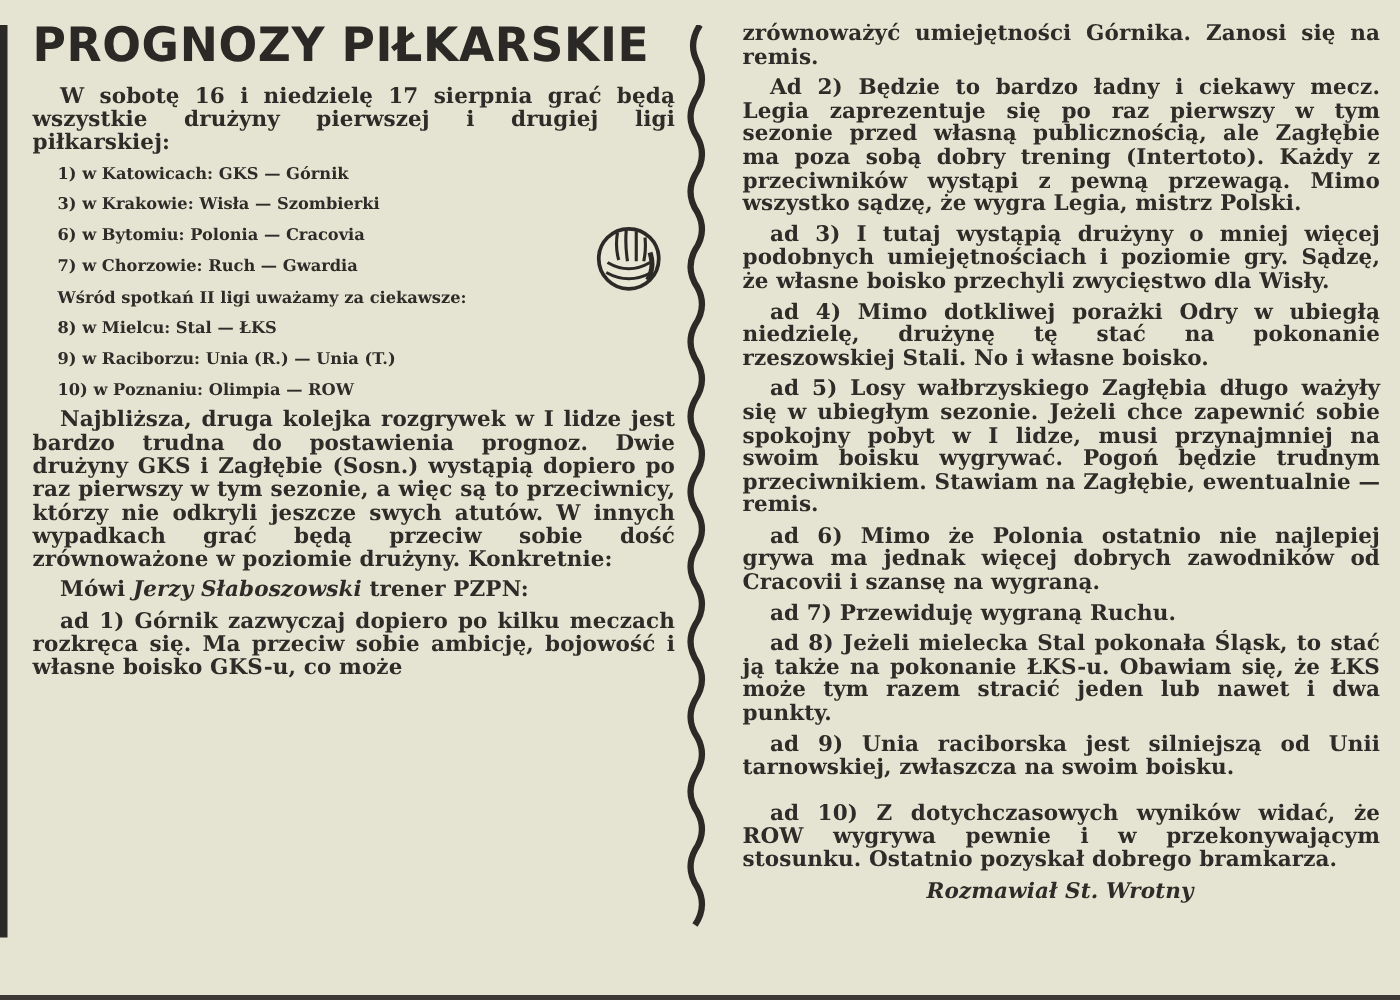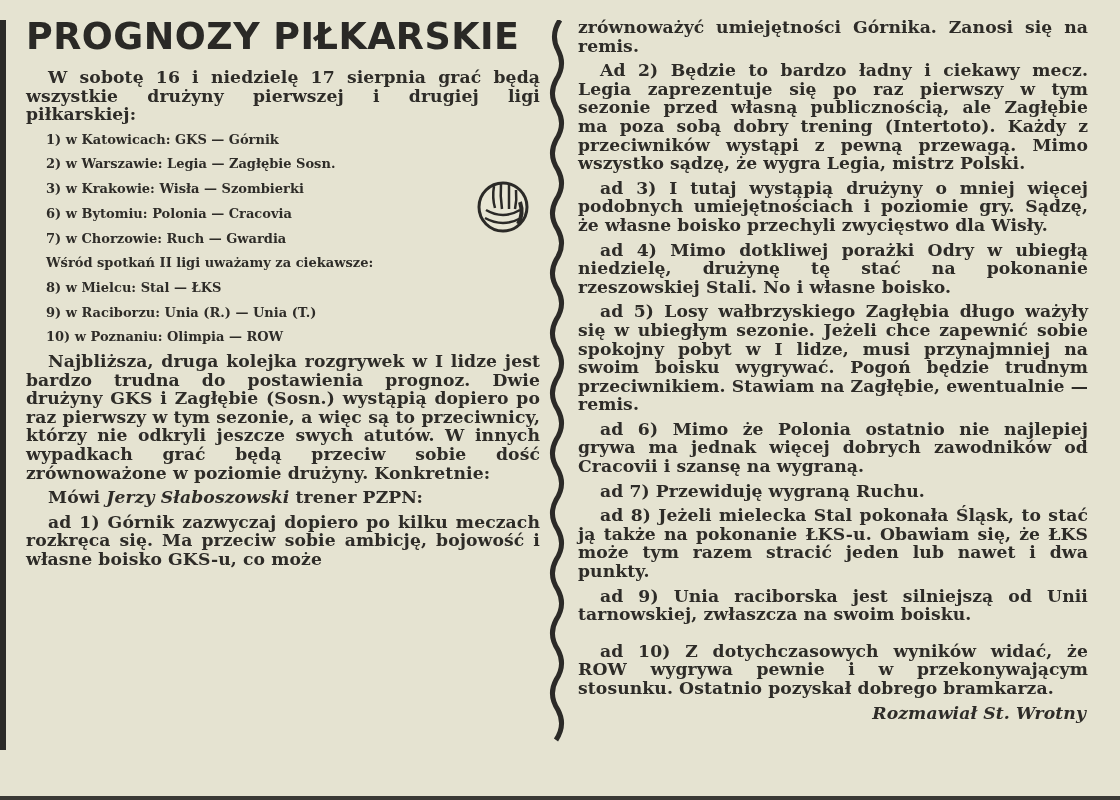--- a/index.html
+++ b/index.html
@@ -16,21 +16,21 @@
     background: #2b2a27;
   }
   .bottom-edge {
     position: absolute; left: 0; top: 796px; width: 1120px; height: 4px;
     background: #3a3935;
   }
   .col-left {
     position: absolute; left: 26px; top: 14px; width: 514px;
   }
   .col-right {
-    position: absolute; left: 578px; top: 18px; width: 510px;
+    position: absolute; left: 594px; top: 18px; width: 510px;
   }
   .title {
     font-family: "DejaVu Sans", sans-serif;
     font-weight: bold;
     font-size: 38px; letter-spacing: 0.5px;
     margin: 0 0 10px 0; line-height: 44px;
     color: #2a2926;
     transform: scaleX(0.96); transform-origin: left;
     white-space: nowrap;
   }
@@ -40,37 +40,36 @@
   }
   .para { margin-bottom: 6px; text-indent: 22px; }
   .match { margin: 0 0 5.2px 0; padding-left: 20px; font-size: 13px; line-height: 19.5px; font-weight: bold; white-space: nowrap; }
   .wavy {
     position: absolute; left: 544px; top: 20px; width: 28px; height: 730px;
   }
   .ball {
     position: absolute; left: 476px; top: 180px; width: 54px; height: 54px;
   }
   .signature {
-    text-align: right; font-style: italic; font-weight: bold;
+    text-align: center; font-style: italic; font-weight: bold;
     margin-top: 4px; padding-right: 2px;
   }
 </style>
 </head>
 <body>
 
 <div class="page">
   <div class="left-bar"></div>
 
   <div class="col-left">
     <h1 class="title">PROGNOZY PIŁKARSKIE</h1>
     <p class="para">W sobotę 16 i niedzielę 17 sierpnia grać będą wszystkie drużyny pierwszej i drugiej ligi piłkarskiej:</p>
 
     <div>
       <div class="match"><span>1)</span> <span>w Katowicach: GKS — Górnik</span></div>
-      <div class="match"><span>2)</span> <span>w Warszawie: Legia — Zagłębie Sosn.</span></div>
       <div class="match"><span>3)</span> <span>w Krakowie: Wisła — Szombierki</span></div>
       <div class="match"><span>6)</span> <span>w Bytomiu: Polonia — Cracovia</span></div>
       <div class="match"><span>7)</span> <span>w Chorzowie: Ruch — Gwardia</span></div>
     </div>
 
     <div class="match" style="padding-left:20px">Wśród spotkań II ligi uważamy za ciekawsze:</div>
 
     <div>
       <div class="match"><span>8)</span> <span>w Mielcu: Stal — ŁKS</span></div>
       <div class="match"><span>9)</span> <span>w Raciborzu: Unia (R.) — Unia (T.)</span></div>

